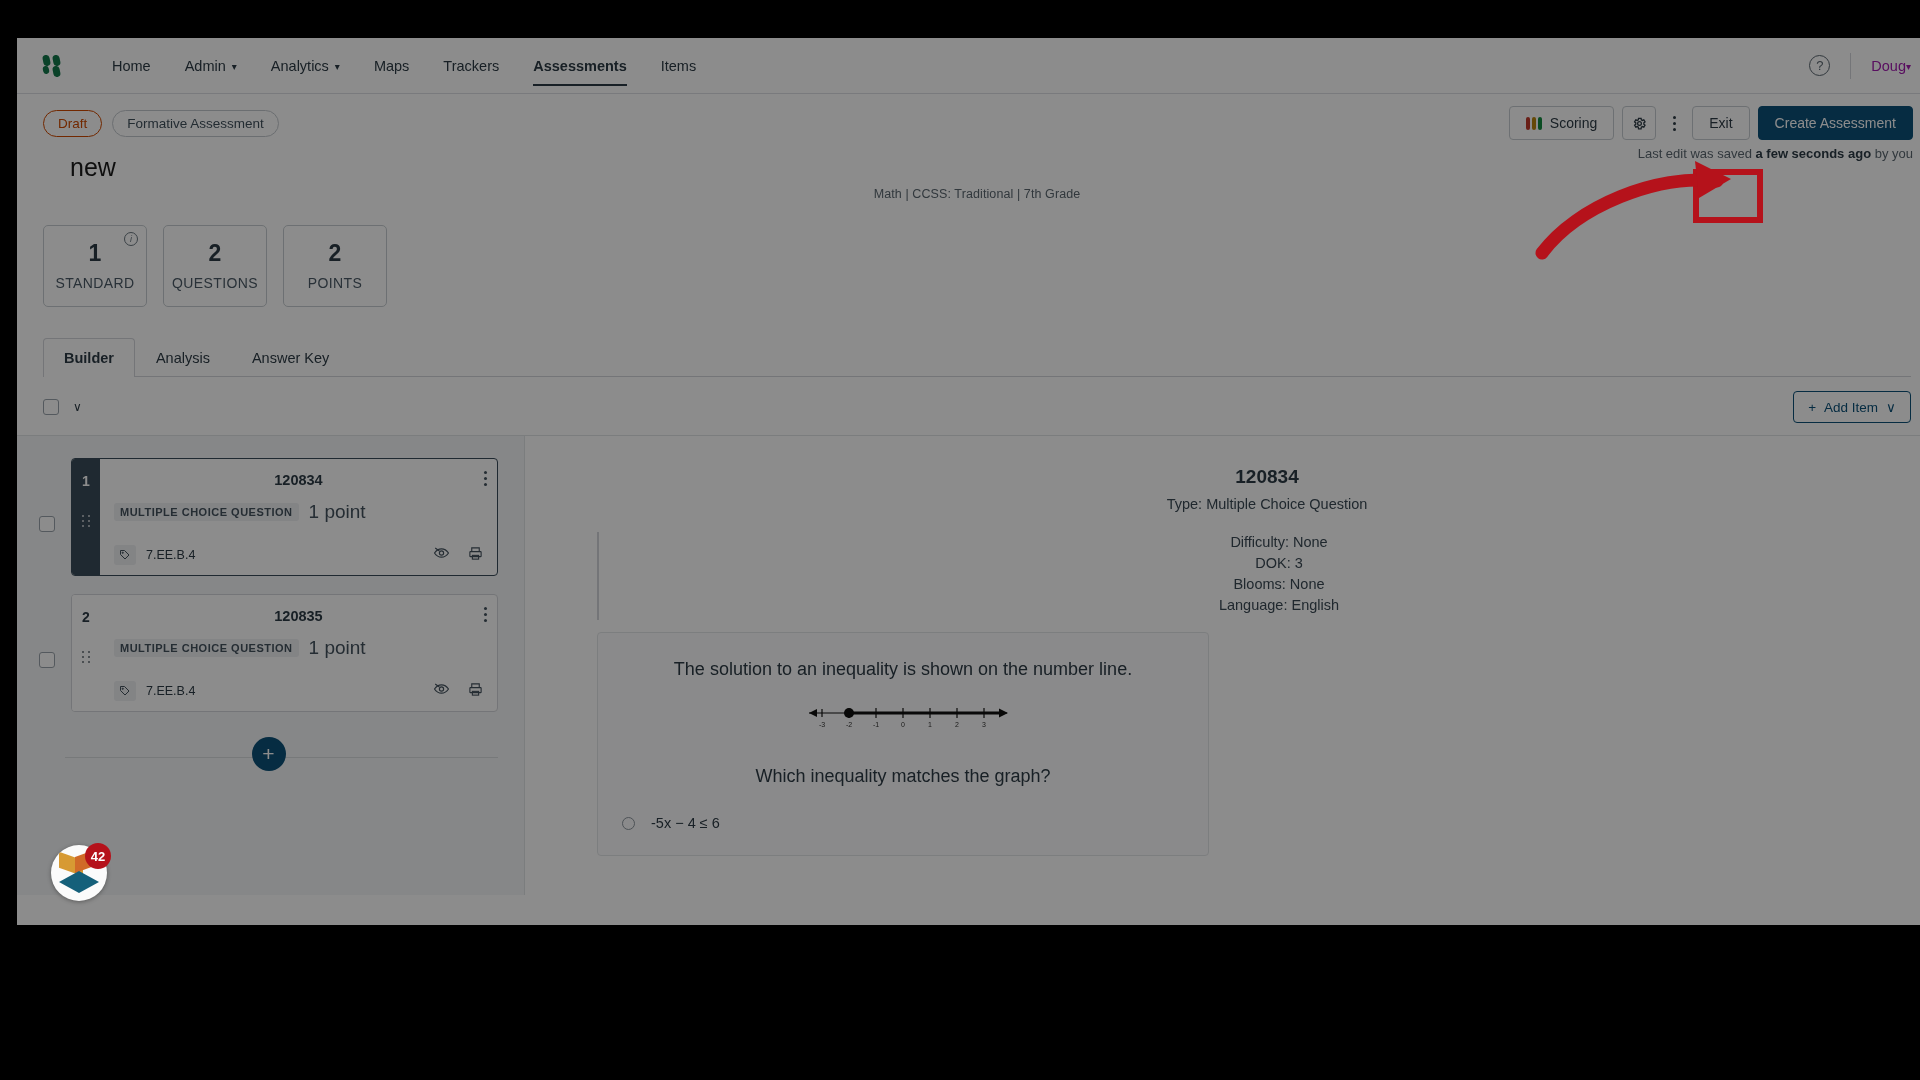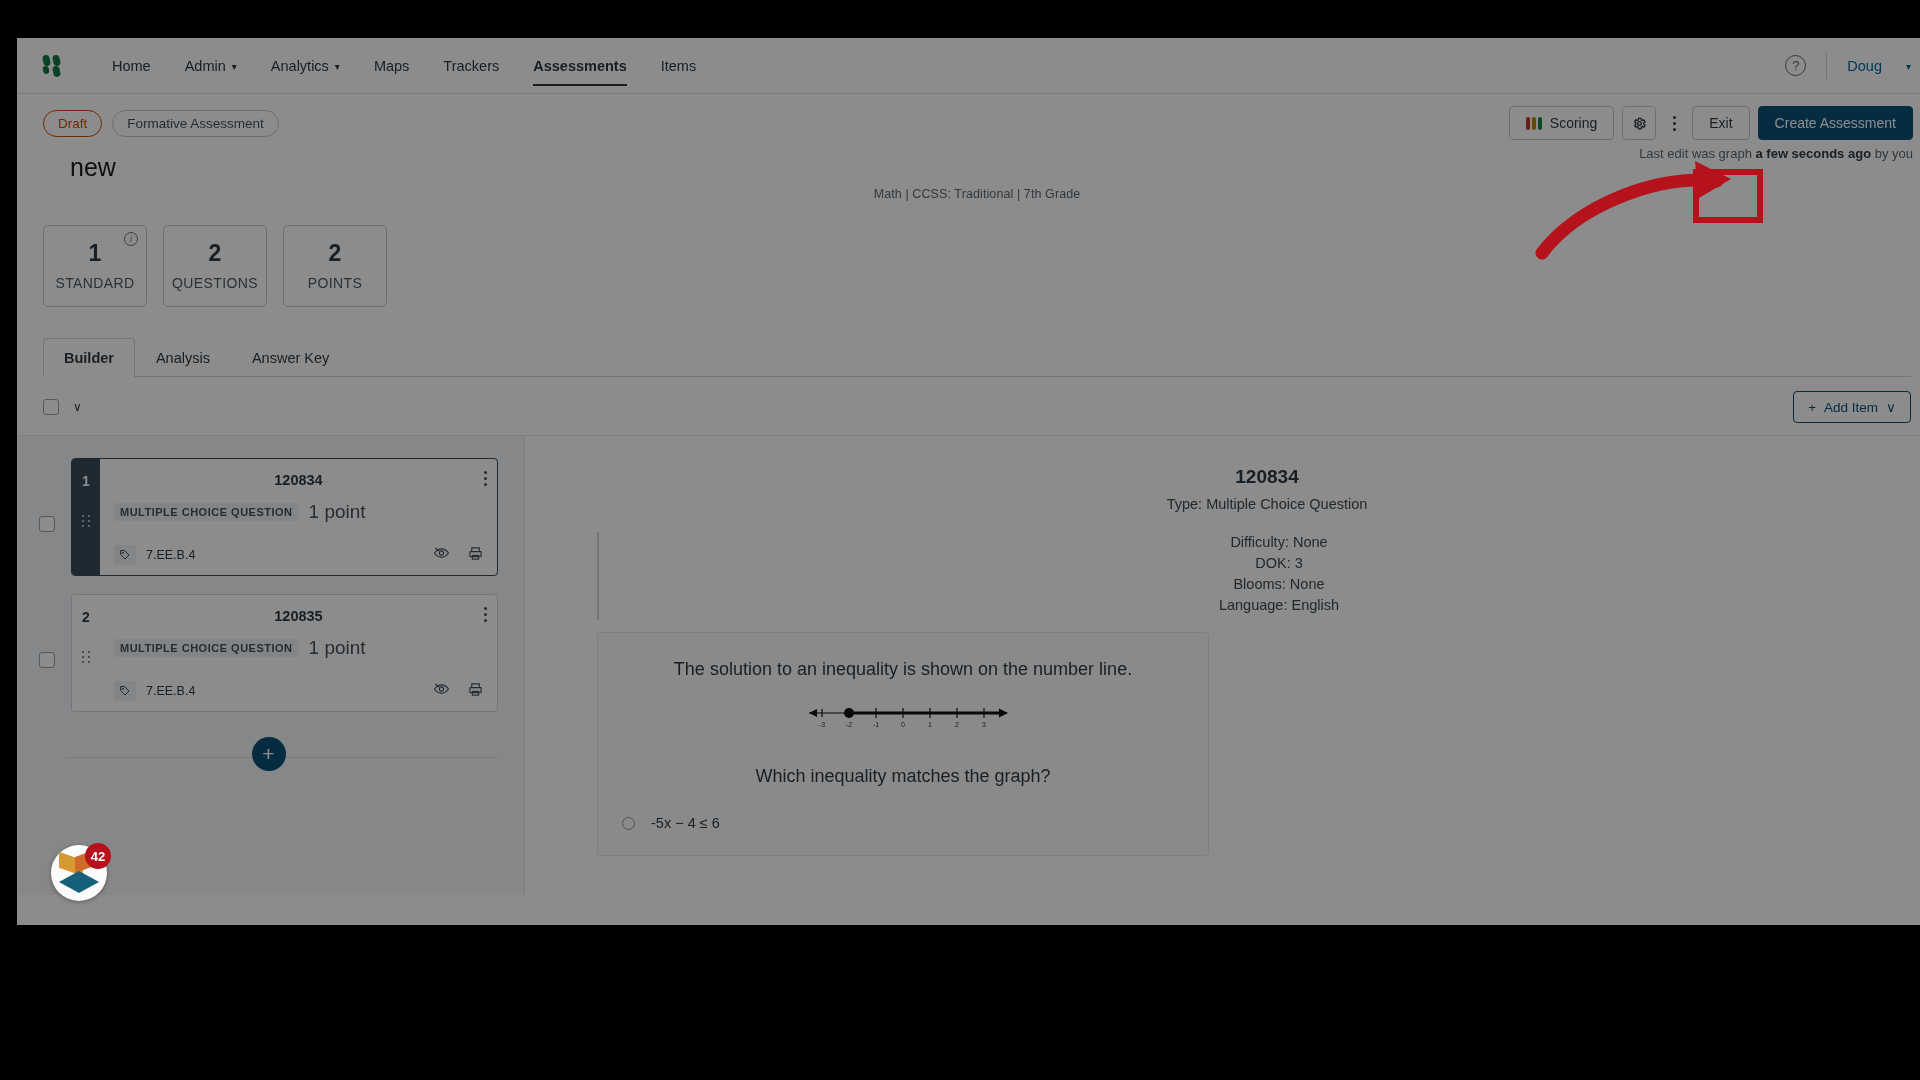--- a/index.html
+++ b/index.html
@@ -55,21 +55,21 @@
     height: 2px; background: #2d3b45;
   }
   .caret { font-size: 10px; line-height: 1; position: relative; top: 1px; }
   .nav-right { margin-left: auto; display: flex; align-items: center; gap: 0px; }
   .help-circle {
     width: 21px; height: 21px; border: 1.4px solid #5b6770; border-radius: 50%;
     font-size: 13px; color: #5b6770; display: flex; align-items: center;
     justify-content: center; cursor: pointer; margin-right: 20px;
   }
   .nav-sep { width: 1px; height: 26px; background: #d3d6da; margin-right: 20px; }
-  .user { display: flex; align-items: center; gap: 24px; font-size: 14.5px; color: #0369a1; cursor: pointer; }
+  .user { display: flex; align-items: center; gap: 0; font-size: 14.5px; color: #a21caf; cursor: pointer; }
 
   
   #headerbar { position: relative; padding: 16px 26px 0 26px; }
   .chips { display: flex; gap: 10px; align-items: center; }
   .chip {
     border-radius: 999px; padding: 5px 14px; font-size: 13.5px;
     border: 1px solid #c4c9ce; color: #40505c; background: #fff;
   }
   .chip.draft { border-color: #cf4a00; color: #cf4a00; }
 
@@ -329,21 +329,21 @@
       </div>
       <div class="btn">
         <span>Exit</span>
       </div>
       <div class="btn primary">
         <span>Create Assessment</span>
       </div>
     </div>
 
     <div id="savedtext">
-      <span>Last edit was graph </span><b>a few seconds ago</b><span> by you</span>
+      <span>Last edit was saved </span><b>a few seconds ago</b><span> by you</span>
     </div>
 
     <div id="titleblock">
       <div id="titlerow">
         <span class="badge-seal">
           <span class="seal"></span><span class="tick"></span>
         </span>
         <span id="pagetitle">new</span>
       </div>
       <div id="subtitle">Math  |  CCSS: Traditional  |  7th Grade</div>

